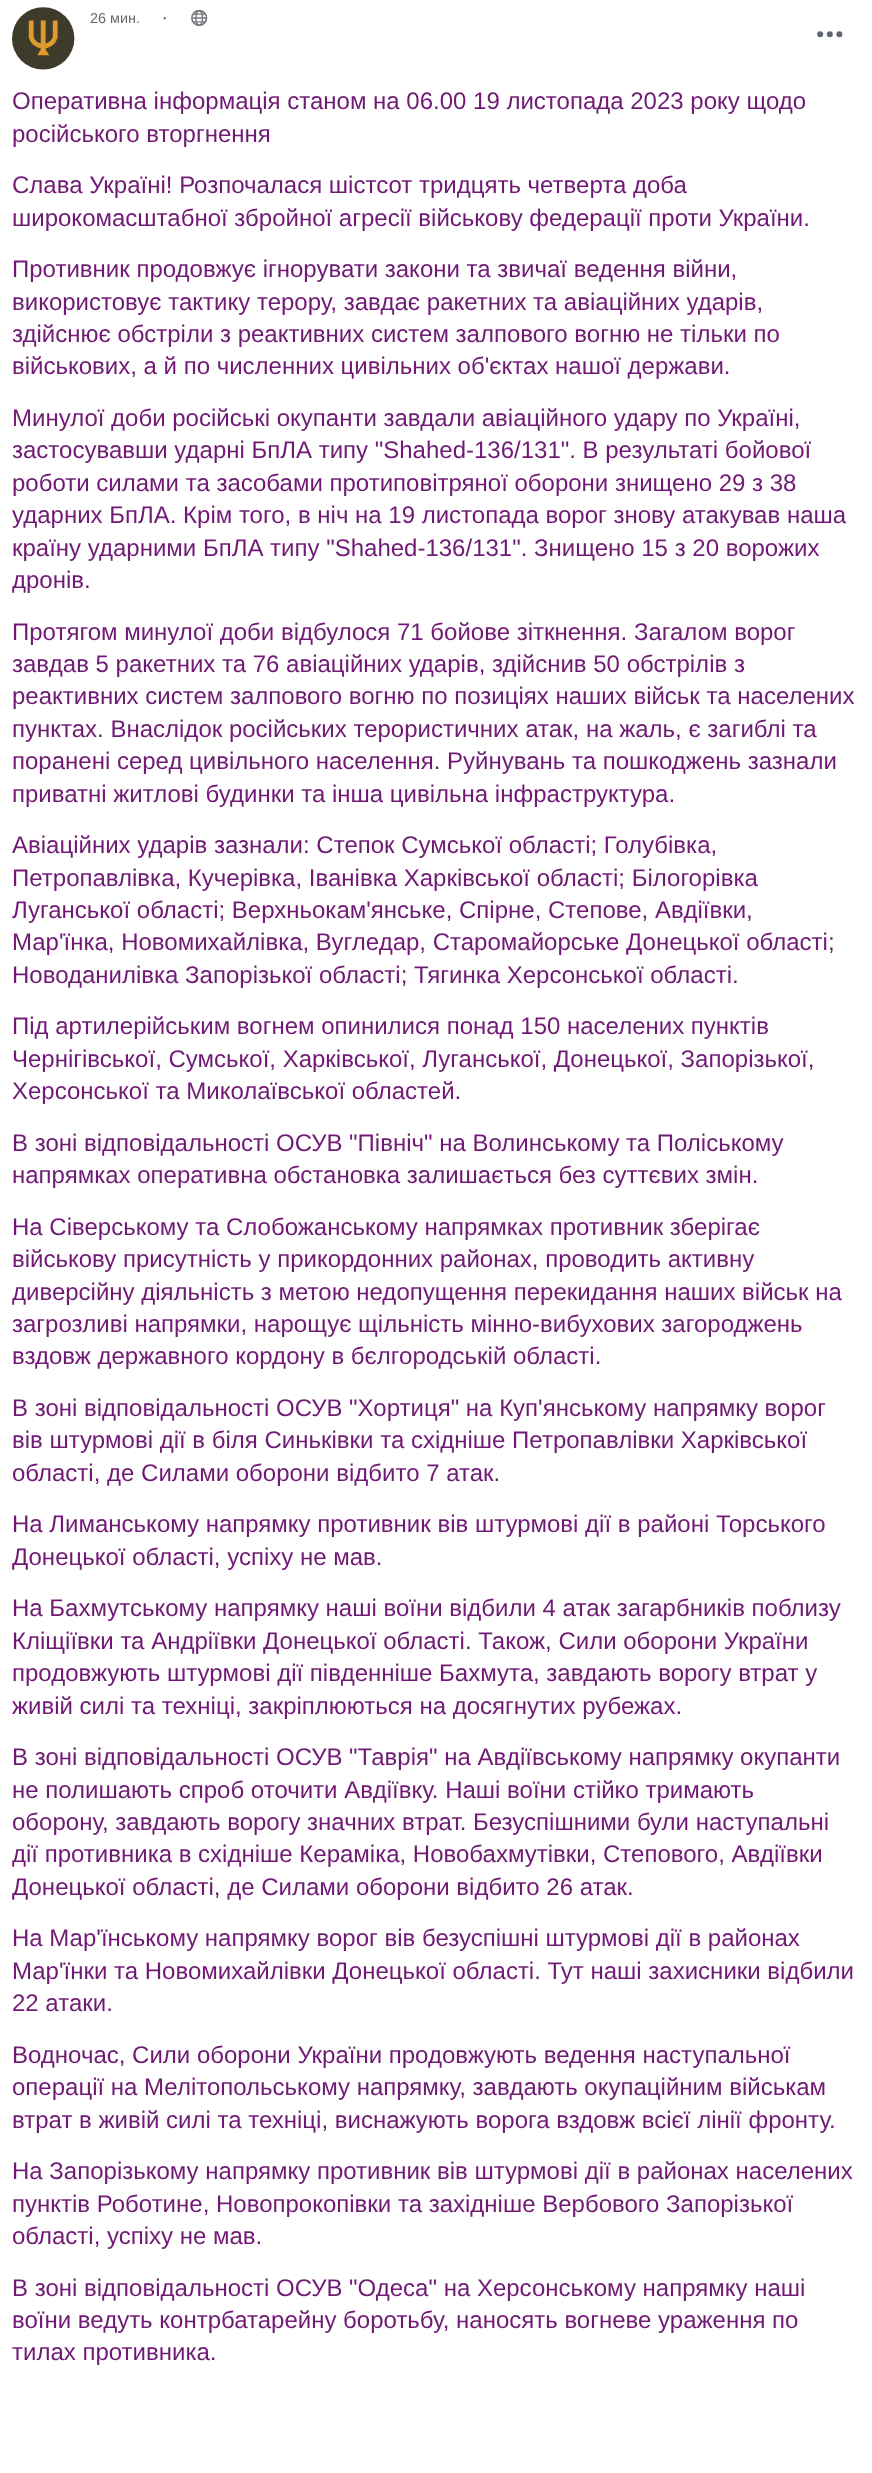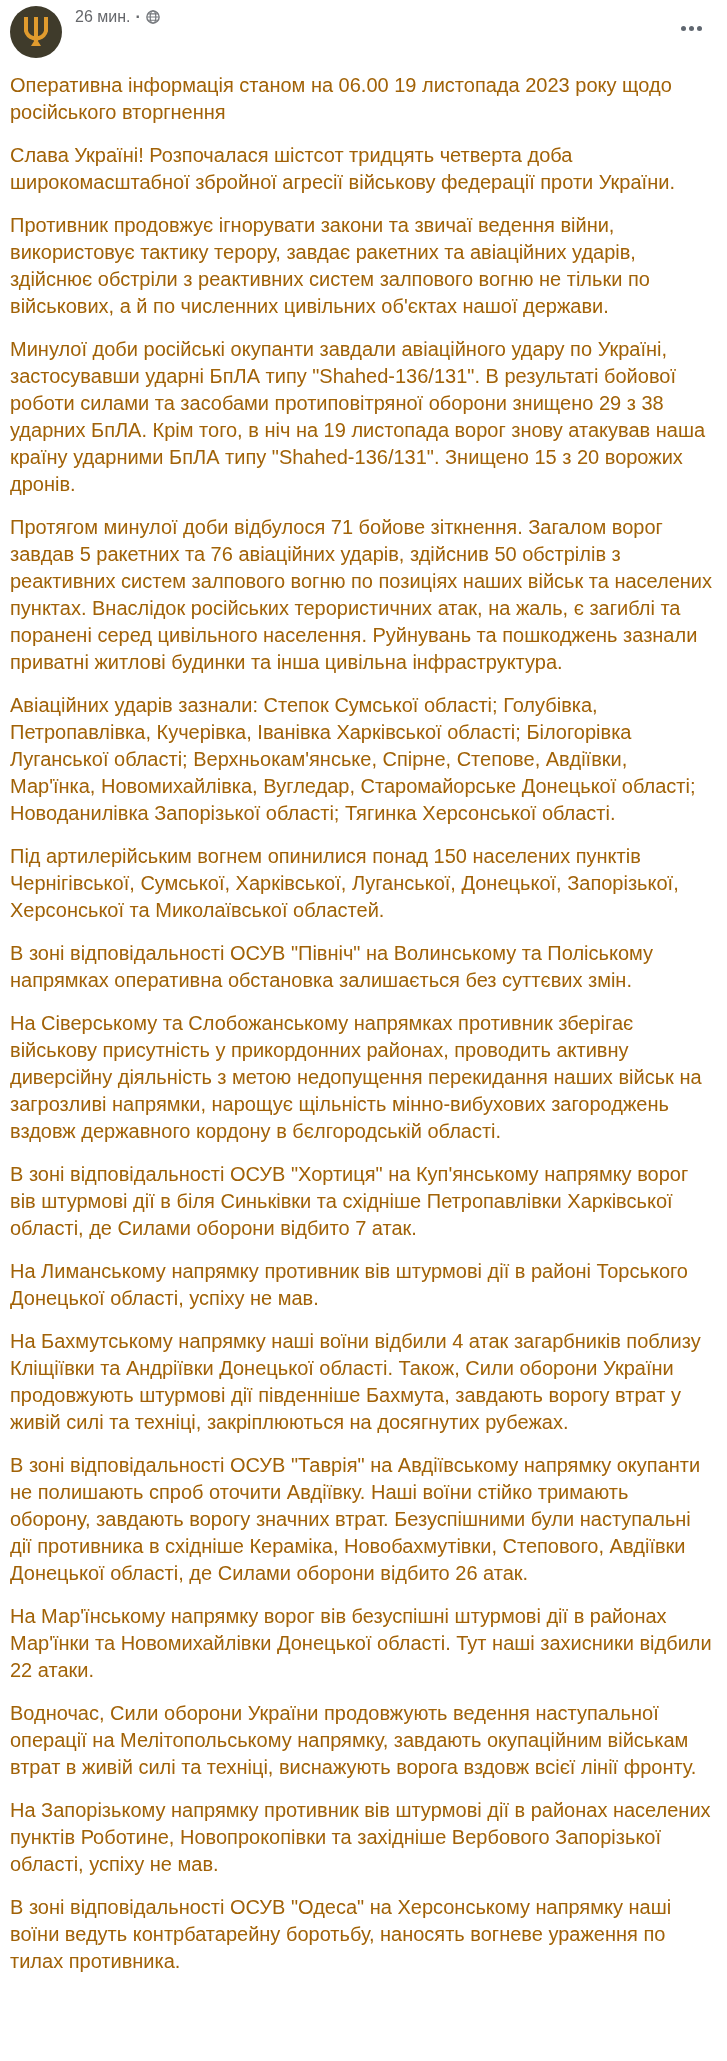--- a/index.html
+++ b/index.html
@@ -24,44 +24,44 @@
   .header-info { margin-left: 13px; flex: 1 1 auto; min-width: 0; padding-right: 60px; }
   .page-name {
     font-size: 20px; line-height: 27px; font-weight: 700;
     color: #1c1e21; letter-spacing: -0.1px; cursor: pointer; display: inline;
   }
   .badge {
     display: inline-block; vertical-align: -2px; margin-left: 5px;
     width: 17px; height: 17px;
   }
   .meta-row {
-    display: flex; align-items: center; gap: 5px;
+    display: flex; align-items: center; gap: 19px;
     margin-top: 2px;
-    font-size: 16px; color: #65676b;
+    font-size: 12px; color: #65676b;
   }
   .meta-row .dot-sep { font-weight: 700; }
   .globe { width: 14px; height: 14px; opacity: .85; }
   .more-button {
     position: absolute; right: 4px; top: 12px;
     width: 36px; height: 24px;
     display: flex; align-items: center; justify-content: center; gap: 3px;
     cursor: pointer; border-radius: 6px;
   }
   .more-button i {
     width: 5px; height: 5px; border-radius: 50%;
     background: #606770; display: block;
   }
 
   
   .body-text { padding-top: 8px; }
   .body-text p {
     font-size: 20px;
     line-height: 27px;
     font-weight: 400;
-    color: #a16207;
+    color: #701a75;
     margin-bottom: 16px;
     white-space: pre-line;
     letter-spacing: 0;
   }
   .body-text p:last-child { margin-bottom: 0; }
 </style>
 </head>
 <body>
 
 <div class="post">

